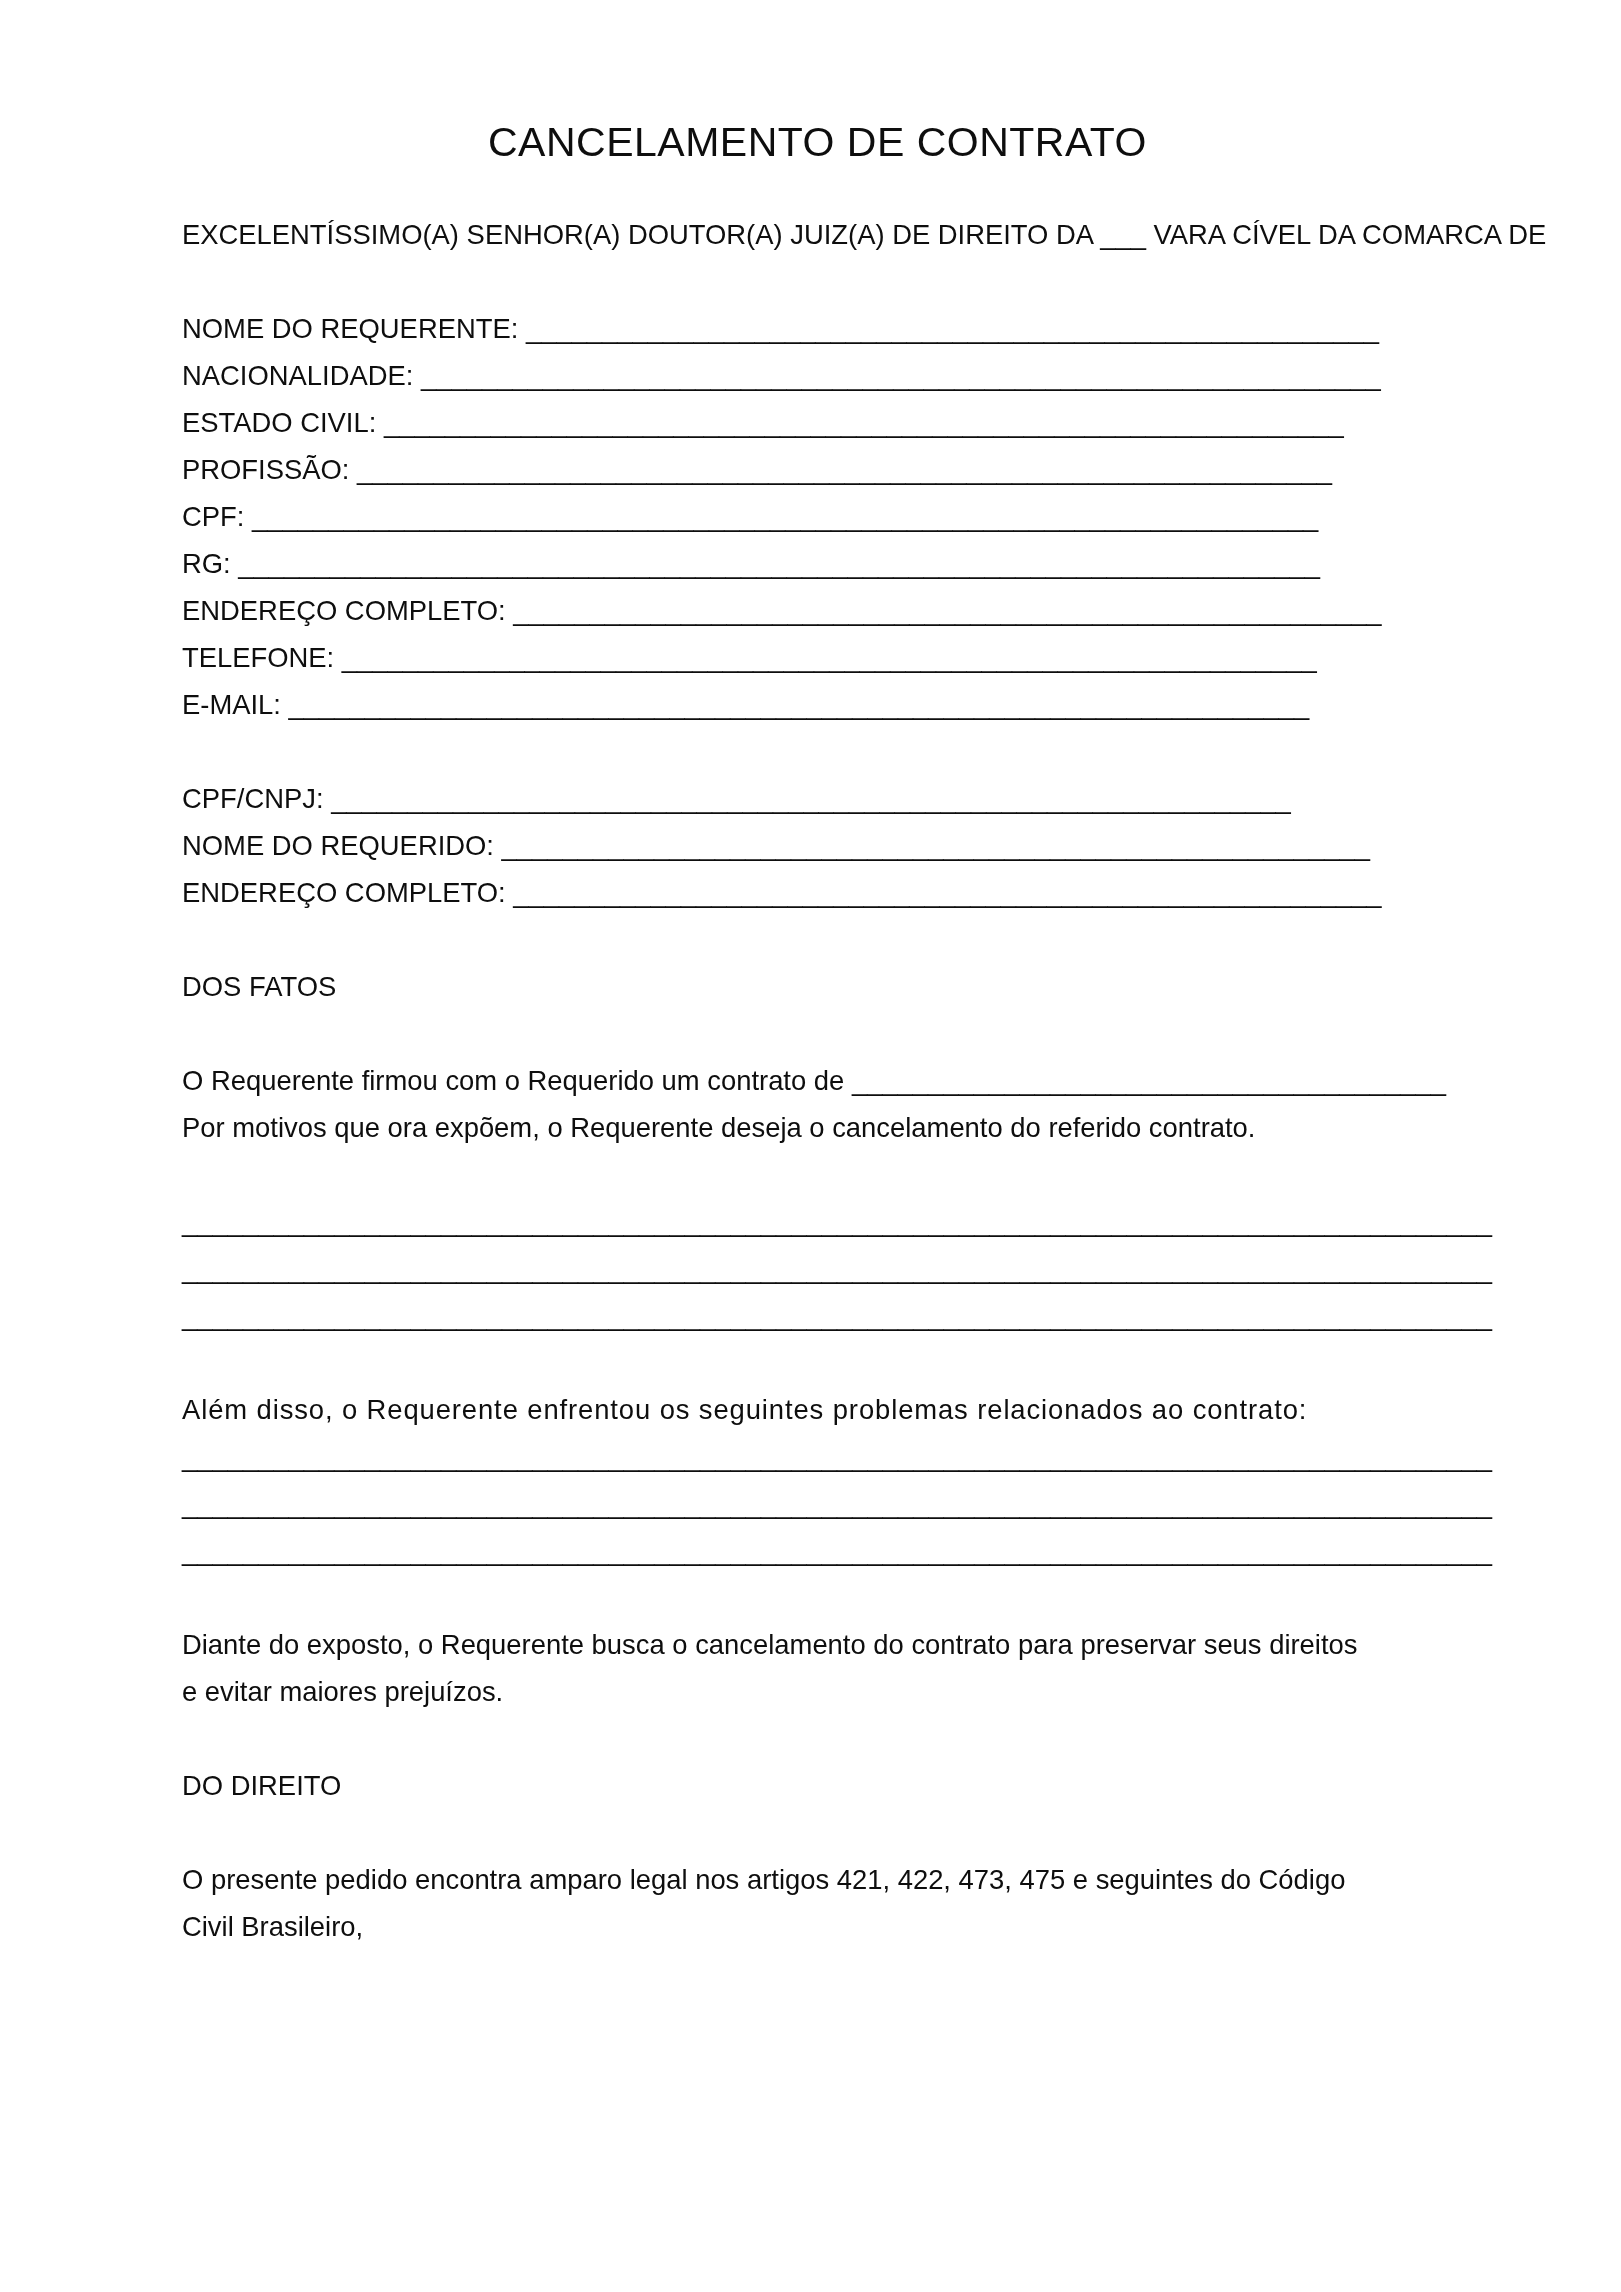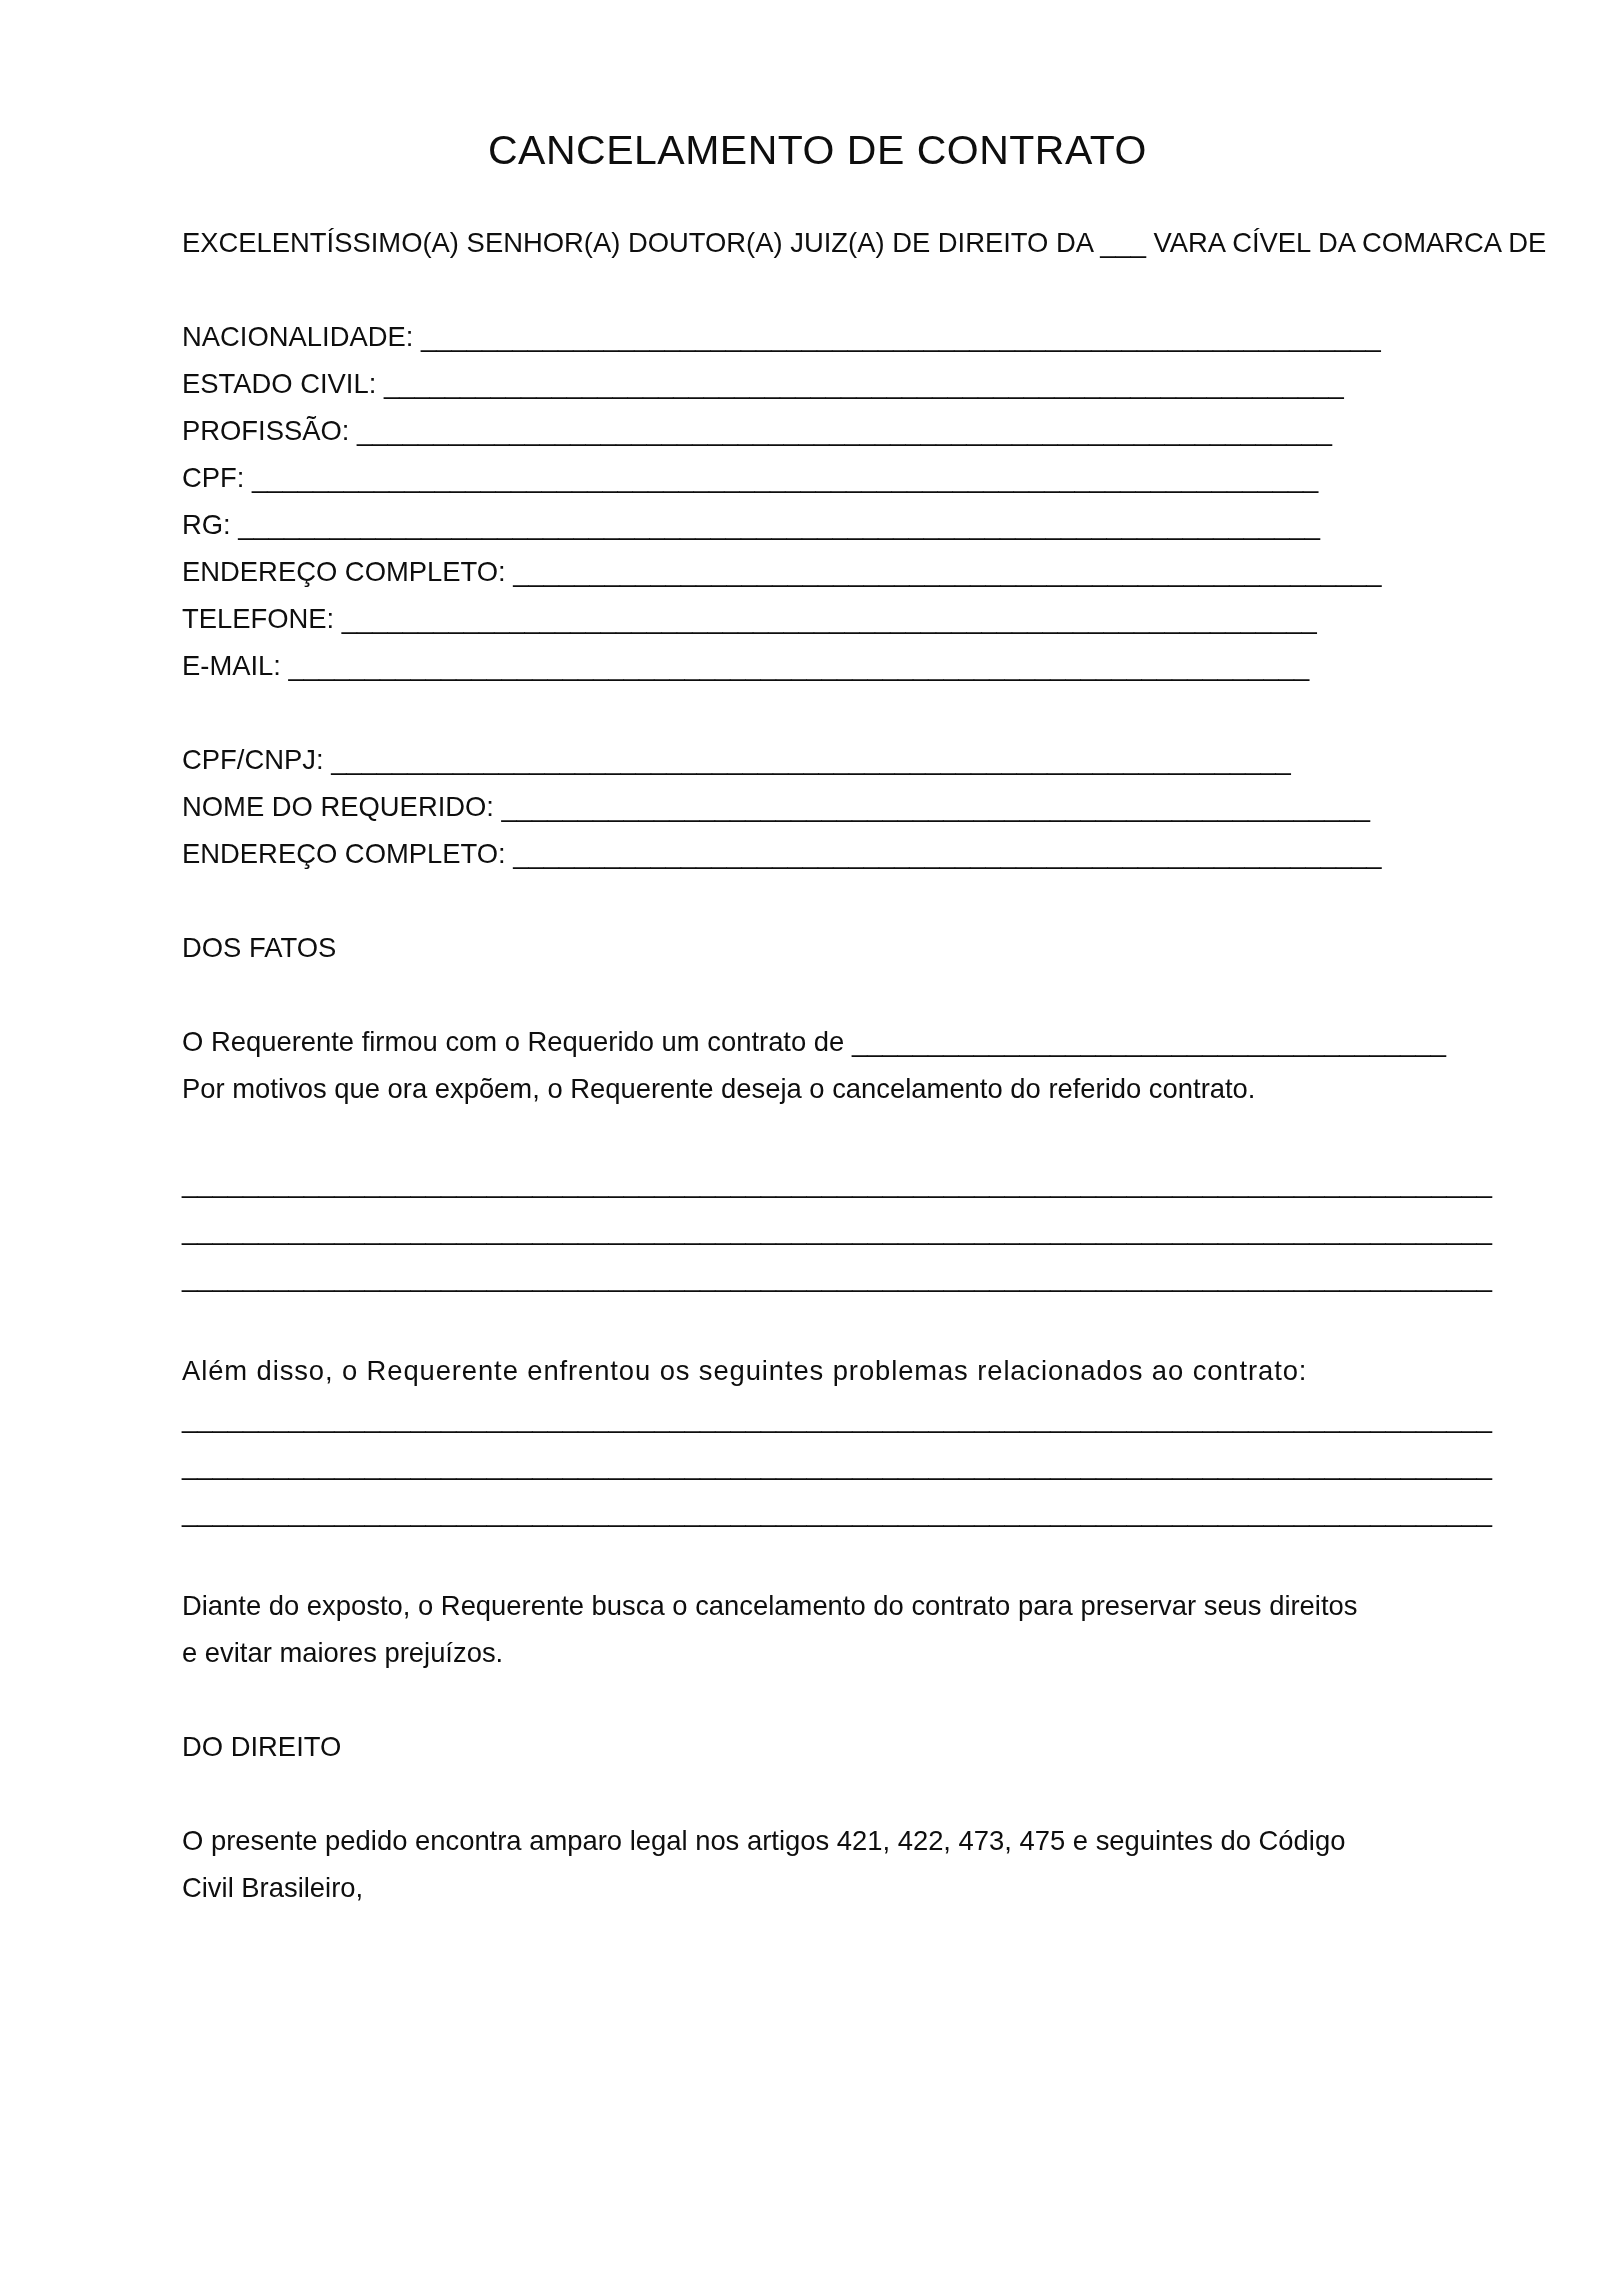--- a/index.html
+++ b/index.html
@@ -6,21 +6,21 @@
   body {
     width: 1621px;
     height: 2293px;
     background: #ffffff;
     color: #0e0e0e;
     font-family: "Liberation Sans", sans-serif;
     overflow: hidden;
   }
   .doc { padding: 0 143px 0 157px; }
   .title {
-    margin: 8px;
+    margin: 0;
     padding-top: 120px;
     font-size: 41px;
     line-height: 45px;
     font-weight: 400;
     text-align: center;
     letter-spacing: 0.5px;
     white-space: nowrap;
   }
   .content {
     margin-top: 46px;
@@ -40,20 +40,21 @@
 
 <div class="doc">
 
   <h1 class="title">CANCELAMENTO DE CONTRATO</h1>
 
   <div class="content">
 
     <div class="line"><span>EXCELENTÍSSIMO(A) SENHOR(A) DOUTOR(A) JUIZ(A) DE DIREITO DA ___ VARA CÍVEL DA COMARCA DE</span></div>
     <div class="line"></div>
 
+    <div class="line"><span>NOME DO REQUERENTE: </span><span class="blank">________________________________________________________</span></div>
     <div class="line"><span>NACIONALIDADE: </span><span class="blank">_______________________________________________________________</span></div>
     <div class="line"><span>ESTADO CIVIL: </span><span class="blank">_______________________________________________________________</span></div>
     <div class="line"><span>PROFISSÃO: </span><span class="blank">________________________________________________________________</span></div>
     <div class="line"><span>CPF: </span><span class="blank">______________________________________________________________________</span></div>
     <div class="line"><span>RG: </span><span class="blank">_______________________________________________________________________</span></div>
     <div class="line"><span>ENDEREÇO COMPLETO: </span><span class="blank">_________________________________________________________</span></div>
     <div class="line"><span>TELEFONE: </span><span class="blank">________________________________________________________________</span></div>
     <div class="line"><span>E-MAIL: </span><span class="blank">___________________________________________________________________</span></div>
     <div class="line"></div>
 

